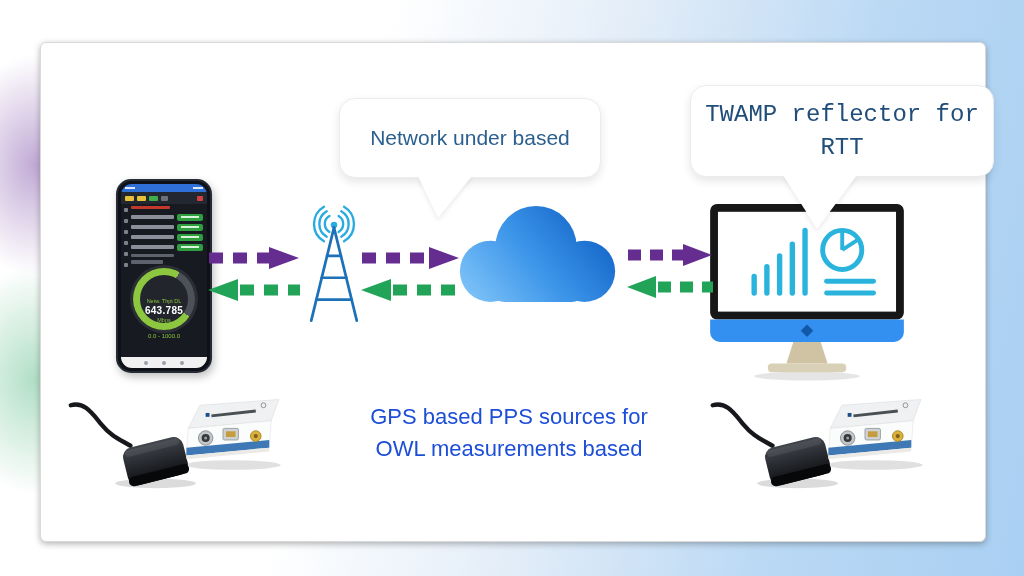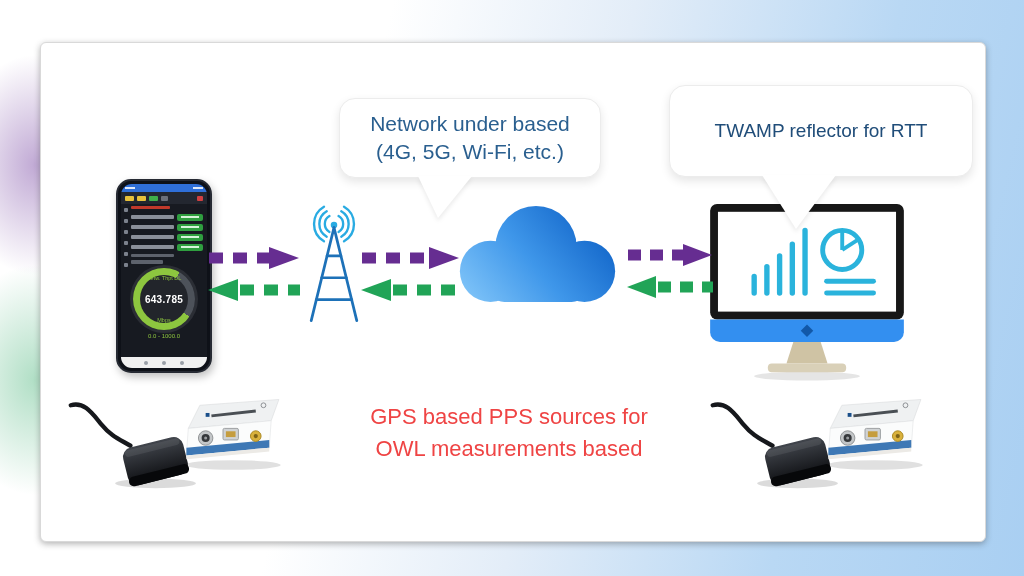--- a/index.html
+++ b/index.html
@@ -29,32 +29,32 @@
   .bubble .tail{
     position:absolute;width:0;height:0;z-index:4;
     filter:drop-shadow(0 3px 2px rgba(0,0,0,.08));
   }
   .bubble-network{left:298px;top:55px;width:260px;height:78px;
     color:#2a5f8f;font-size:21px;line-height:1.35;}
   .bubble-network .tail{
     left:78px;bottom:-41px;
     border-left:20px solid transparent;border-right:34px solid transparent;
     border-top:42px solid #ffffff;}
-  .bubble-twamp{left:628px;top:42px;width:302px;height:90px;
-    color:#204d79;font-size:19px;line-height:1.38;
-    font-family:Liberation Sans, sans-serif;}
+  .bubble-twamp{left:649px;top:42px;width:302px;height:90px;
+    color:#204d79;font-size:24px;line-height:1.38;
+    font-family:Liberation Mono, monospace;}
   .bubble-twamp .tail{
     left:92px;bottom:-53px;
     border-left:34px solid transparent;border-right:40px solid transparent;
     border-top:54px solid #ffffff;}
 
   
   .caption{
     position:absolute;left:300px;top:358px;width:336px;text-align:center;
-    color:#ef4444;font-size:22px;line-height:1.45;
+    color:#1d4ed8;font-size:22px;line-height:1.45;
   }
 
   
   .phone{
     position:absolute;left:75px;top:136px;width:92px;height:190px;
     background:#0e1118;border:2px solid #262a33;border-radius:15px;
     box-shadow:2px 4px 8px rgba(0,0,0,.25);
   }
   .phone-screen{position:absolute;inset:3px;border-radius:11px;overflow:hidden;
     background:#171a21;display:flex;flex-direction:column;}
@@ -78,21 +78,21 @@
   .p-row.plain .lbl{background:#5d626c;}
   .p-rail{position:absolute;left:1px;top:24px;width:7px;display:flex;
     flex-direction:column;gap:7px;align-items:center;}
   .p-rail i{display:block;width:4px;height:4px;background:#7b818c;border-radius:1px;}
   .p-gauge-wrap{flex:none;display:flex;flex-direction:column;align-items:center;
     margin-top:3px;}
   .gauge{width:62px;height:62px;border-radius:50%;position:relative;
     background:conic-gradient(from 30deg,#4d525a 0deg 95deg,#8dc63f 95deg 360deg);
     box-shadow:0 0 0 3px #2b2e35;}
   .gauge-inner{position:absolute;inset:7px;border-radius:50%;background:#22252b;
-    display:flex;flex-direction:column;align-items:center;justify-content:space-between;gap:1px;}
+    display:flex;flex-direction:column;align-items:center;justify-content:flex-end;gap:1px;}
   .g-label{font-size:5.5px;color:#8dc63f;}
   .g-value{font-size:10px;font-weight:bold;color:#ffffff;letter-spacing:.3px;}
   .g-unit{font-size:5.5px;color:#8dc63f;}
   .p-range{font-size:6px;color:#8dc63f;margin-top:3px;}
   .p-nav{margin-top:auto;height:11px;background:#f1f1f1;flex:none;display:flex;
     align-items:center;justify-content:center;gap:14px;}
   .p-nav i{display:block;width:4px;height:4px;background:#9aa0a8;border-radius:50%;}
 
   .arrow{position:absolute;z-index:3;}
   .devices{position:absolute;}
@@ -100,21 +100,20 @@
 </head>
 <body>
 
 <div class="blob blob-purple"></div>
 <div class="blob blob-green"></div>
 
 <div class="card">
 
   <div class="bubble bubble-network">
     <span>Network under based</span>
-    <span>(4G, 5G, Wi-Fi, etc.)</span>
     <span class="tail"></span>
   </div>
 
   <div class="bubble bubble-twamp">
     <span>TWAMP reflector for RTT</span>
     <span class="tail"></span>
   </div>
 
   <div class="phone">
     <div class="phone-screen">

